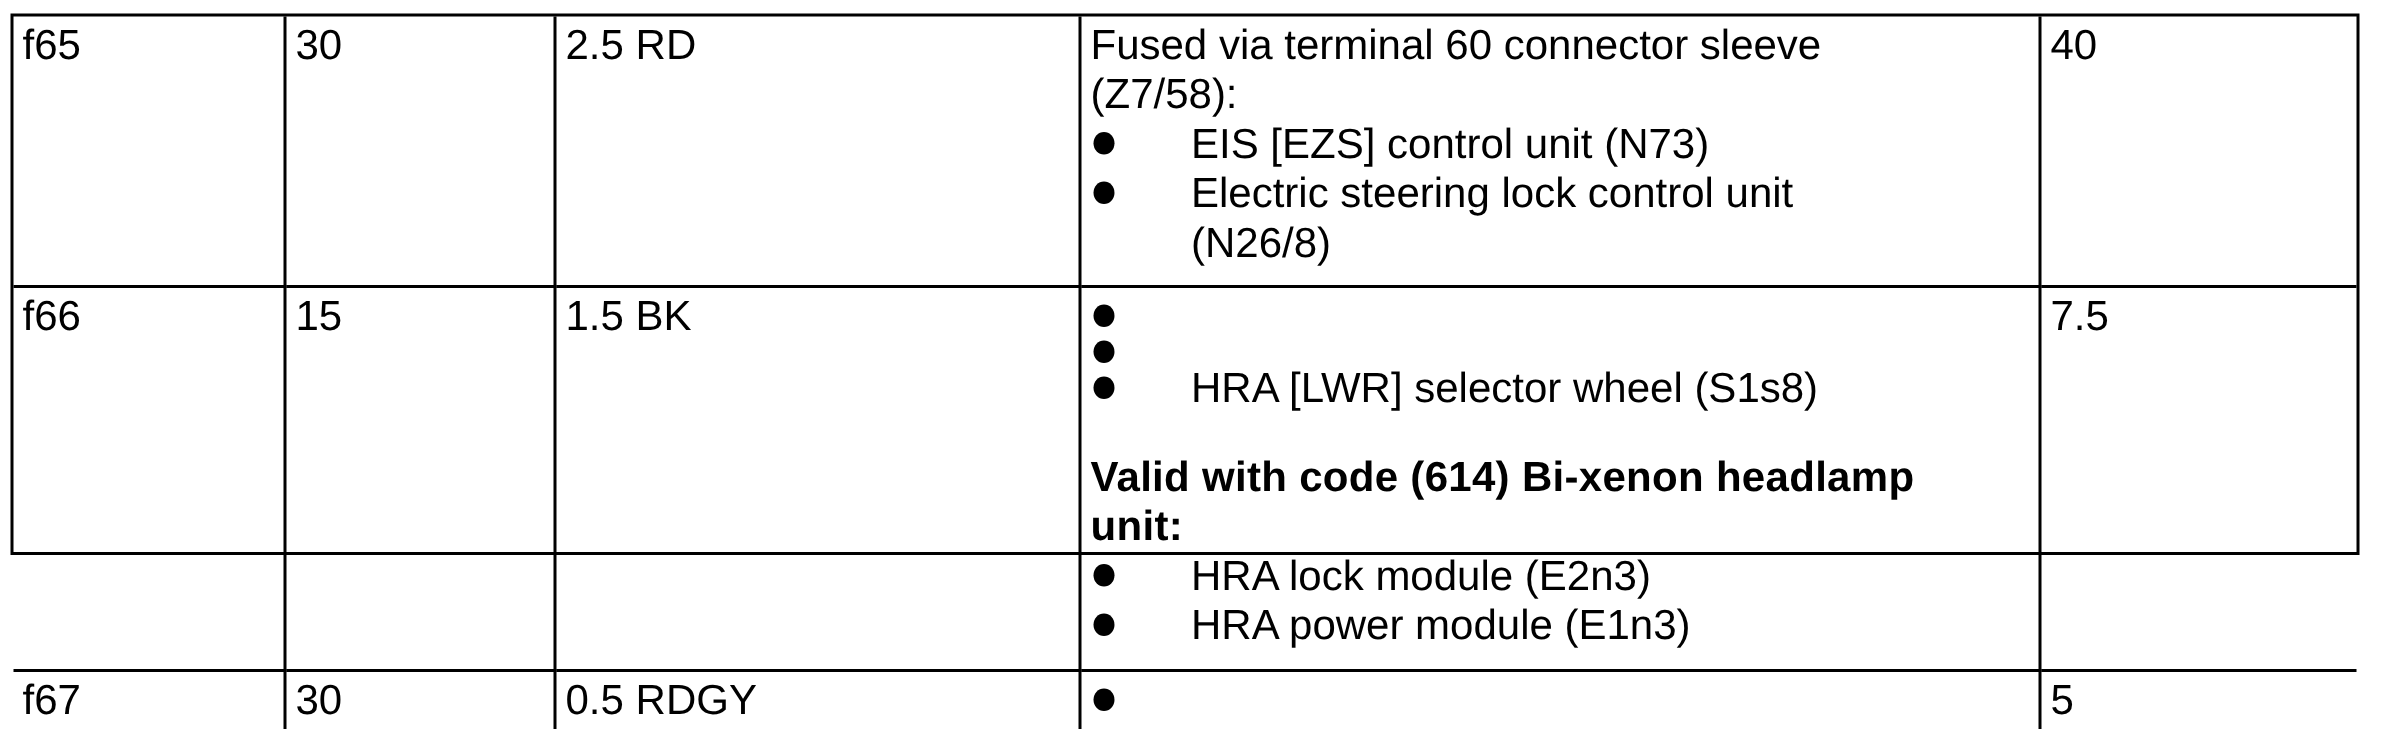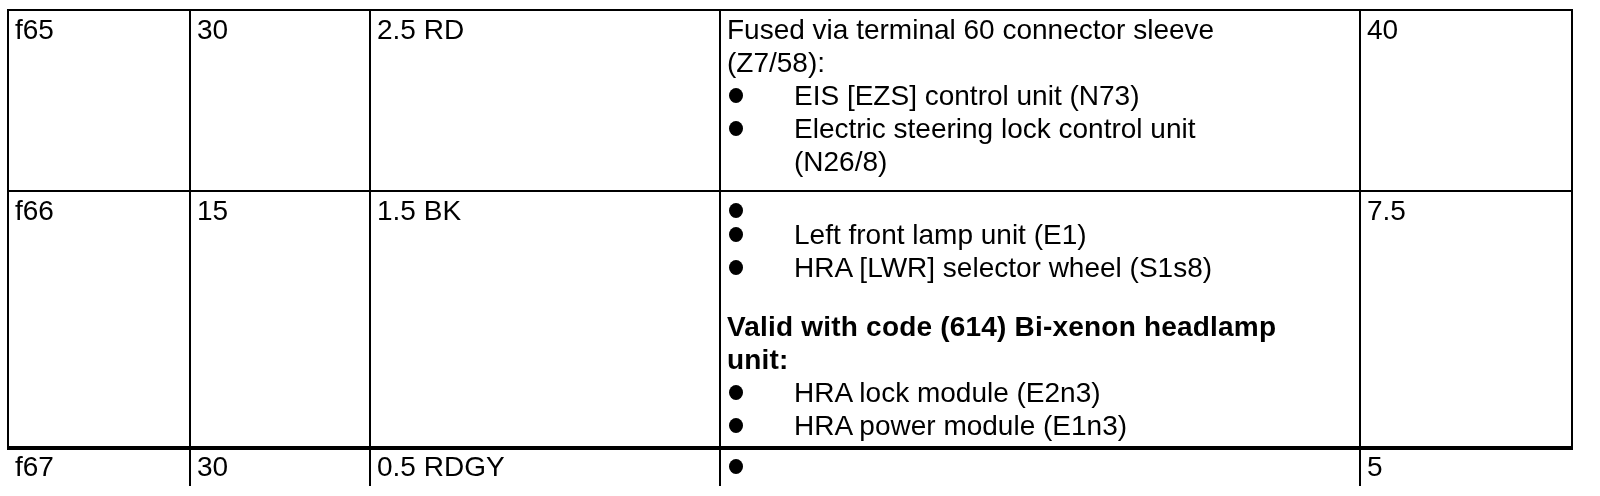--- a/index.html
+++ b/index.html
@@ -9,21 +9,21 @@
     font-family: "Liberation Sans", sans-serif;
     color: #000000;
     position: relative;
     overflow: hidden;
   }
   .table-wrap {
     position: absolute;
     left: 7px;
     top: 9px;
     width: 1566px;
-    height: 441px;
+    height: 361px;
     border: 2px solid #000000;
     background: #ffffff;
   }
   .grid {
     display: grid;
     grid-template-columns: 182px 180px 350px 640px 210px;
     grid-template-rows: 181px 256px 38px;
     width: 100%;
     height: 100%;
   }
@@ -76,21 +76,20 @@
       <div class="cell bb">40</div>
       <div class="cell br bb">f66</div>
       <div class="cell br bb">15</div>
       <div class="cell br bb">1.5 BK</div>
       <div class="cell desc br bb">
         <div class="bullet-line">
           <div class="dot"></div>
         </div>
         <div class="bullet-line">
           <div class="dot"></div>
-          <div class="b-text">Left front lamp unit (E1)</div>
         </div>
         <div class="bullet-line">
           <div class="dot"></div>
           <div class="b-text">HRA [LWR] selector wheel (S1s8)</div>
         </div>
         <div class="line bold para-gap">Valid with code (614) Bi-xenon headlamp</div>
         <div class="line bold">unit:</div>
         <div class="bullet-line">
           <div class="dot"></div>
           <div class="b-text">HRA lock module (E2n3)</div>

